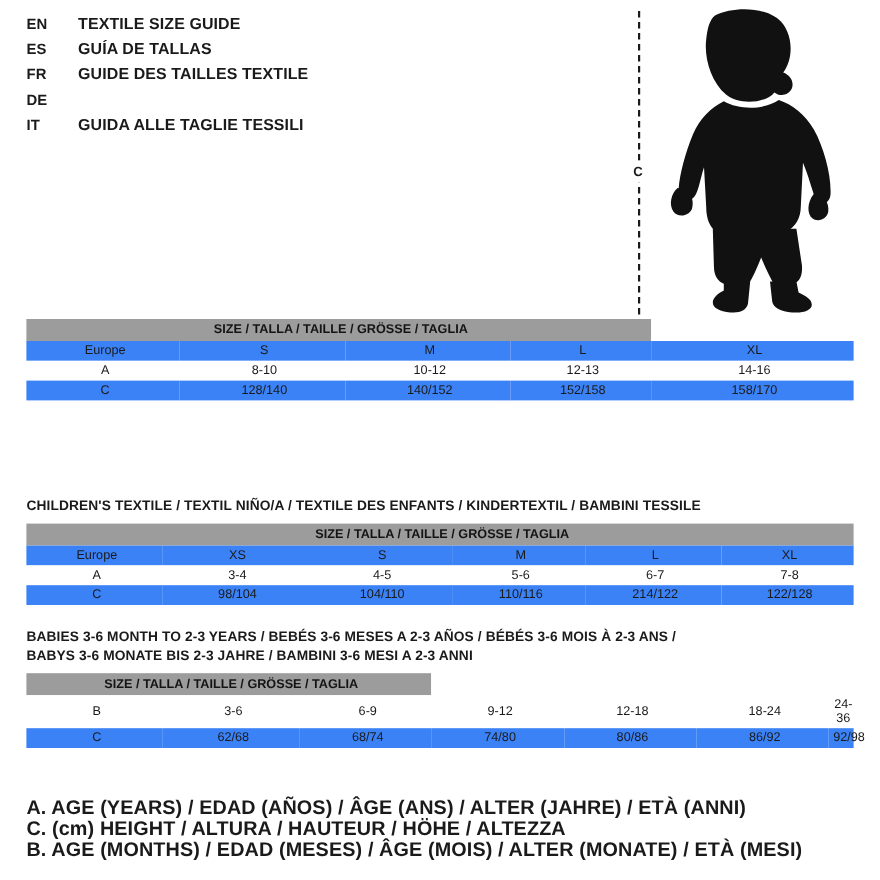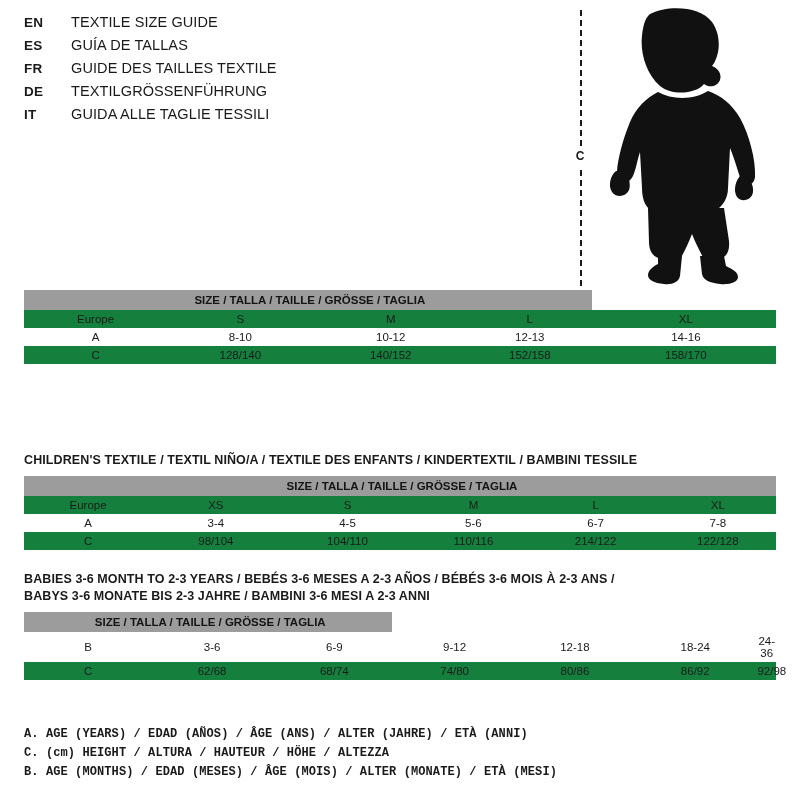--- a/index.html
+++ b/index.html
@@ -35,21 +35,21 @@
     margin-bottom: 2px;
   }
   .lang-code {
     width: 47px;
     font-size: 13.5px;
     font-weight: bold;
     letter-spacing: 0.2px;
   }
   .lang-title {
     font-size: 14.5px;
-    font-weight: normal;
+    font-weight: bold;
     letter-spacing: 0.1px;
     text-align: right;
   }
 
   
   .figure {
     position: absolute;
     right: 18px;
     top: 8px;
     width: 210px;
@@ -108,42 +108,41 @@
     background: #9c9c9c;
     color: #141414;
     font-weight: bold;
     font-size: 11.5px;
     padding: 4px 0 4px 4px;
   }
   table.size thead th.blank {
     background: #ffffff;
   }
   table.size tbody tr.shade td {
-    background: #15803d;
+    background: #3b82f6;
   }
   table.size tbody tr.plain td {
     background: #ffffff;
   }
   table.size td.rowlabel {
     font-weight: normal;
   }
 
   
   .footnotes {
     position: absolute;
     left: 24px;
     right: 24px;
     bottom: 18px;
   }
   .footnote {
-    font-size: 12px;
+    font-size: 18px;
     font-weight: bold;
     line-height: 19px;
     letter-spacing: 0.1px;
-    font-family: Liberation Mono, monospace;
   }
 </style>
 </head>
 <body>
 
 <div class="page">
 
   <div class="header">
     <div class="lang-row">
       <span class="lang-code">EN</span>
@@ -152,21 +151,20 @@
     <div class="lang-row">
       <span class="lang-code">ES</span>
       <span class="lang-title">GUÍA DE TALLAS</span>
     </div>
     <div class="lang-row">
       <span class="lang-code">FR</span>
       <span class="lang-title">GUIDE DES TAILLES TEXTILE</span>
     </div>
     <div class="lang-row">
       <span class="lang-code">DE</span>
-      <span class="lang-title">TEXTILGRÖSSENFÜHRUNG</span>
     </div>
     <div class="lang-row">
       <span class="lang-code">IT</span>
       <span class="lang-title">GUIDA ALLE TAGLIE TESSILI</span>
     </div>
   </div>
 
   <div class="figure">
     <div class="dashline"></div>
     <div class="c-label">C</div>

